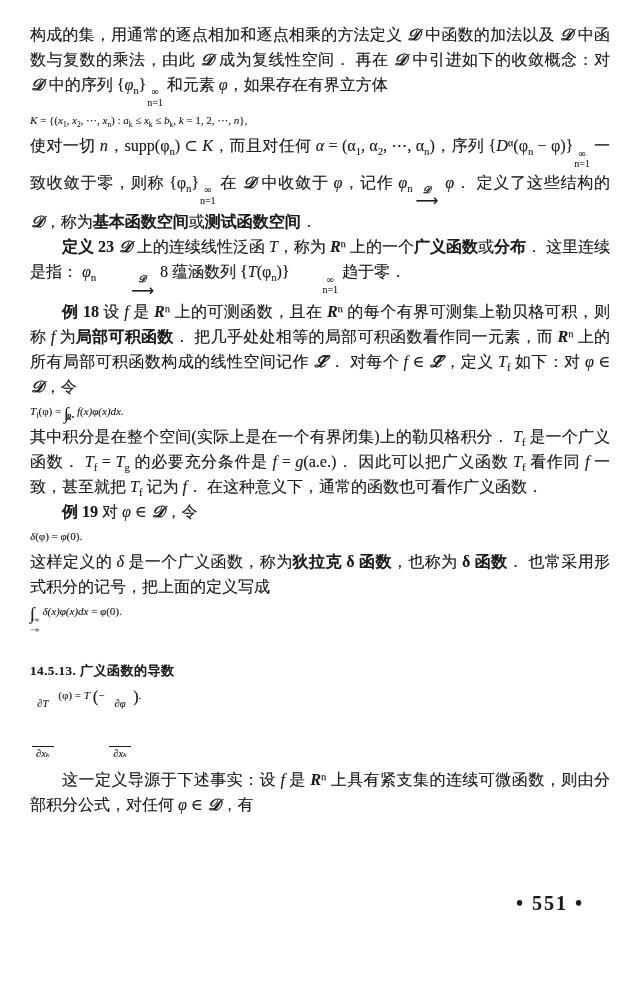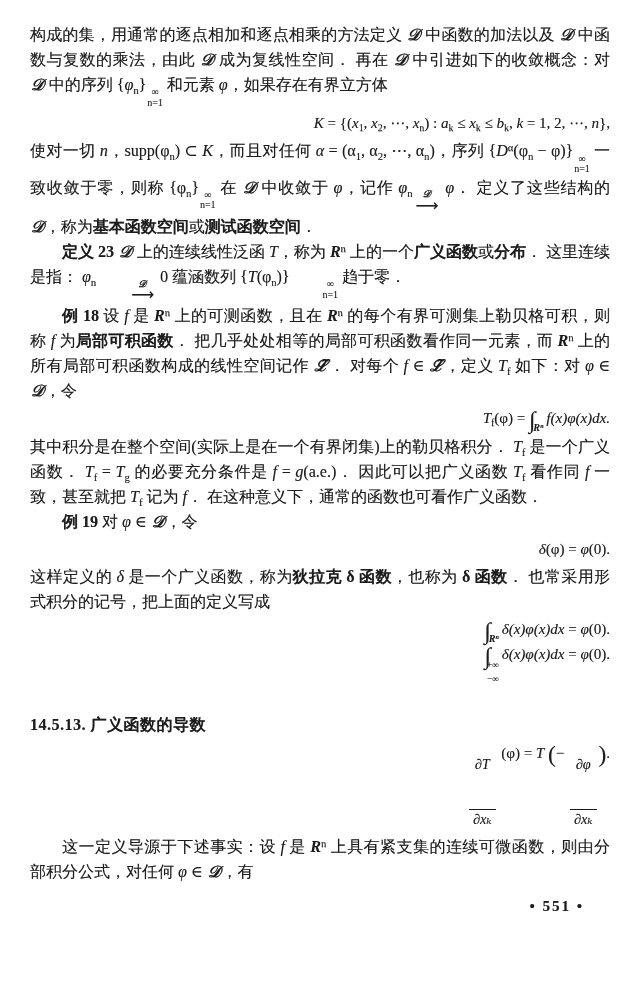--- a/index.html
+++ b/index.html
@@ -6,42 +6,42 @@
   .sheet{
     width:640px;height:945px;box-sizing:border-box;position:relative;overflow:hidden;
     background:#ffffff;color:#1c1c1c;
     padding:22px 30px 0 30px;
     font-family:"Liberation Serif","DejaVu Serif",serif;
     text-shadow:0.3px 0.3px 0 rgba(0,0,0,0.38);
     border-radius:25px;
   }
   .para{margin:0;font-size:16px;line-height:25px;text-align:justify;}
   .para.indent{text-indent:2em;}
-  .formula{margin:6px 0;font-size:15px;line-height:1.2;text-align:right;}
-  .section-heading{margin:28px 0 10px 0;font-size:16px;font-weight:700;letter-spacing:0.5px;line-height:1.2;}
+  .formula{margin:6px 0;font-size:11px;line-height:1.2;text-align:left;}
+  .section-heading{margin:28px 0 10px 0;font-size:13px;font-weight:700;letter-spacing:0.5px;line-height:1.2;}
   .i{font-style:italic;}
   .b{font-weight:700;margin-top:9px;}
   .bi{font-weight:700;font-style:italic;}
   .scr{font-style:italic;font-weight:600;padding:0 1px;}
   sub,sup{font-size:0.66em;line-height:0;}
   sub{vertical-align:-0.35em;}
   sup{vertical-align:0.45em;}
   .int{font-size:1.55em;font-style:normal;vertical-align:-0.22em;line-height:0;}
   .intsub{display:inline-block;font-size:0.66em;font-style:italic;font-weight:700;vertical-align:-0.8em;margin:0 3px 0 -2px;line-height:0;}
   .stack{display:inline-flex;flex-direction:column;align-items:center;vertical-align:-0.55em;line-height:1.05;font-size:0.62em;margin-left:1px;}
   .stack .top,.stack .bot{display:block;white-space:nowrap;}
   .stack.intstack{vertical-align:-0.95em;margin:0 3px 0 -4px;line-height:1.5;}
   .limarrow{display:inline-flex;flex-direction:column;align-items:center;vertical-align:-0.3em;line-height:1;margin:0 3px;}
   .limarrow .top{font-size:0.6em;font-style:italic;font-weight:600;margin-bottom:-1px;}
   .limarrow .bot{font-family:"DejaVu Sans","Liberation Sans",sans-serif;letter-spacing:-1px;}
   .frac{display:inline-flex;flex-direction:column;align-items:center;vertical-align:-0.75em;line-height:1.2;font-size:0.95em;font-style:italic;margin:0 2px;}
   .frac .num{display:block;padding:0 4px;}
   .frac .den{display:block;padding:1px 4px 0 4px;border-top:1.4px solid currentColor;margin-top:36px;}
   .bigp{font-size:1.55em;font-style:normal;vertical-align:-0.18em;line-height:0;}
-  .pagenum{position:absolute;right:56px;bottom:30px;font-size:15px;font-weight:700;letter-spacing:2px;}
+  .pagenum{position:absolute;right:56px;bottom:30px;font-size:20px;font-weight:700;letter-spacing:2px;}
 </style>
 </head>
 <body>
 
 <div class="sheet">
   <main id="doc">
       <p class="para"><span>构成的集，用通常的逐点相加和逐点相乘的方法定义 </span><span class="scr">𝒟</span><span> 中函数的加法以及 </span><span class="scr">𝒟</span><span> 中函数与复数的乘法，由此 </span><span class="scr">𝒟</span><span> 成为复线性空间． 再在 </span><span class="scr">𝒟</span><span> 中引进如下的收敛概念：对 </span><span class="scr">𝒟</span><span> 中的序列 {</span><span class="i">φ</span><sub>n</sub><span>}</span><span class="stack">
           <span class="top">∞</span>
           <span class="bot">n=1</span>
         </span><span> 和元素 </span><span class="i">φ</span><span>，如果存在有界立方体</span></p>
@@ -52,31 +52,30 @@
         </span><span> 一致收敛于零，则称 {φ</span><sub>n</sub><span>}</span><span class="stack">
           <span class="top">∞</span>
           <span class="bot">n=1</span>
         </span><span> 在 </span><span class="scr">𝒟</span><span> 中收敛于 </span><span class="i">φ</span><span>，记作 </span><span class="i">φ</span><sub>n</sub><span class="limarrow">
           <span class="top">𝒟</span>
           <span class="bot">⟶</span>
         </span><span> </span><span class="i">φ</span><span>． 定义了这些结构的 </span><span class="scr">𝒟</span><span>，称为</span><span class="b">基本函数空间</span><span>或</span><span class="b">测试函数空间</span><span>．</span></p>
       <p class="para indent"><span class="b">定义 23</span><span>  </span><span class="scr">𝒟</span><span> 上的连续线性泛函 </span><span class="i">T</span><span>，称为 </span><span class="bi">R</span><sup>n</sup><span> 上的一个</span><span class="b">广义函数</span><span>或</span><span class="b">分布</span><span>． 这里连续是指： </span><span class="i">φ</span><sub>n</sub><span class="limarrow">
           <span class="top">𝒟</span>
           <span class="bot">⟶</span>
-        </span><span> 0 蕴涵数列 {</span><span class="i">T</span><span>(φ</span><sub>n</sub><span>)}</span><span class="stack">
+        </span><span> 8 蕴涵数列 {</span><span class="i">T</span><span>(φ</span><sub>n</sub><span>)}</span><span class="stack">
           <span class="top">∞</span>
           <span class="bot">n=1</span>
         </span><span> 趋于零．</span></p>
       <p class="para indent"><span class="b">例 18</span><span>  设 </span><span class="i">f</span><span> 是 </span><span class="bi">R</span><sup>n</sup><span> 上的可测函数，且在 </span><span class="bi">R</span><sup>n</sup><span> 的每个有界可测集上勒贝格可积，则称 </span><span class="i">f</span><span> 为</span><span class="b">局部可积函数</span><span>． 把几乎处处相等的局部可积函数看作同一元素，而 </span><span class="bi">R</span><sup>n</sup><span> 上的所有局部可积函数构成的线性空间记作 </span><span class="scr">ℒ̃</span><span>． 对每个 </span><span class="i">f</span><span> ∈ </span><span class="scr">ℒ̃</span><span>，定义 </span><span class="i">T</span><sub>f</sub><span> 如下：对 </span><span class="i">φ</span><span> ∈ </span><span class="scr">𝒟</span><span>，令</span></p>
       <div class="formula"><span class="i">T</span><sub>f</sub><span>(φ) = </span><span class="int">∫</span><span class="intsub">Rⁿ</span><span class="i">f(x)φ(x)dx.</span></div>
       <p class="para"><span>其中积分是在整个空间(实际上是在一个有界闭集)上的勒贝格积分． </span><span class="i">T</span><sub>f</sub><span> 是一个广义函数． </span><span class="i">T</span><sub>f</sub><span> = </span><span class="i">T</span><sub>g</sub><span> 的必要充分条件是 </span><span class="i">f</span><span> = </span><span class="i">g</span><span>(a.e.)． 因此可以把广义函数 </span><span class="i">T</span><sub>f</sub><span> 看作同 </span><span class="i">f</span><span> 一致，甚至就把 </span><span class="i">T</span><sub>f</sub><span> 记为 </span><span class="i">f</span><span>． 在这种意义下，通常的函数也可看作广义函数．</span></p>
       <p class="para indent"><span class="b">例 19</span><span>  对 </span><span class="i">φ</span><span> ∈ </span><span class="scr">𝒟</span><span>，令</span></p>
       <div class="formula"><span class="i">δ</span><span>(φ) = </span><span class="i">φ</span><span>(0).</span></div>
       <p class="para"><span>这样定义的 </span><span class="i">δ</span><span> 是一个广义函数，称为</span><span class="b">狄拉克 δ 函数</span><span>，也称为 </span><span class="b">δ 函数</span><span>． 也常采用形式积分的记号，把上面的定义写成</span></p>
-      <div class="formula"><span class="int">∫</span><span class="intsub">Rⁿ</span><span class="i">δ(x)φ(x)dx</span><span> = </span><span class="i">φ</span><span>(0).</span></div>
       <div class="formula"><span class="int">∫</span><span class="stack intstack">
           <span class="top">+∞</span>
           <span class="bot">−∞</span>
         </span><span class="i">δ(x)φ(x)dx</span><span> = </span><span class="i">φ</span><span>(0).</span></div>
       <h2 class="section-heading">14.5.13. 广义函数的导数</h2>
       <div class="formula"><span class="frac">
           <span class="num">∂T</span>
           <span class="den">∂xₖ</span>
         </span><span> (φ) = </span><span class="i">T</span><span> </span><span class="bigp">(</span><span>− </span><span class="frac">
           <span class="num">∂φ</span>

